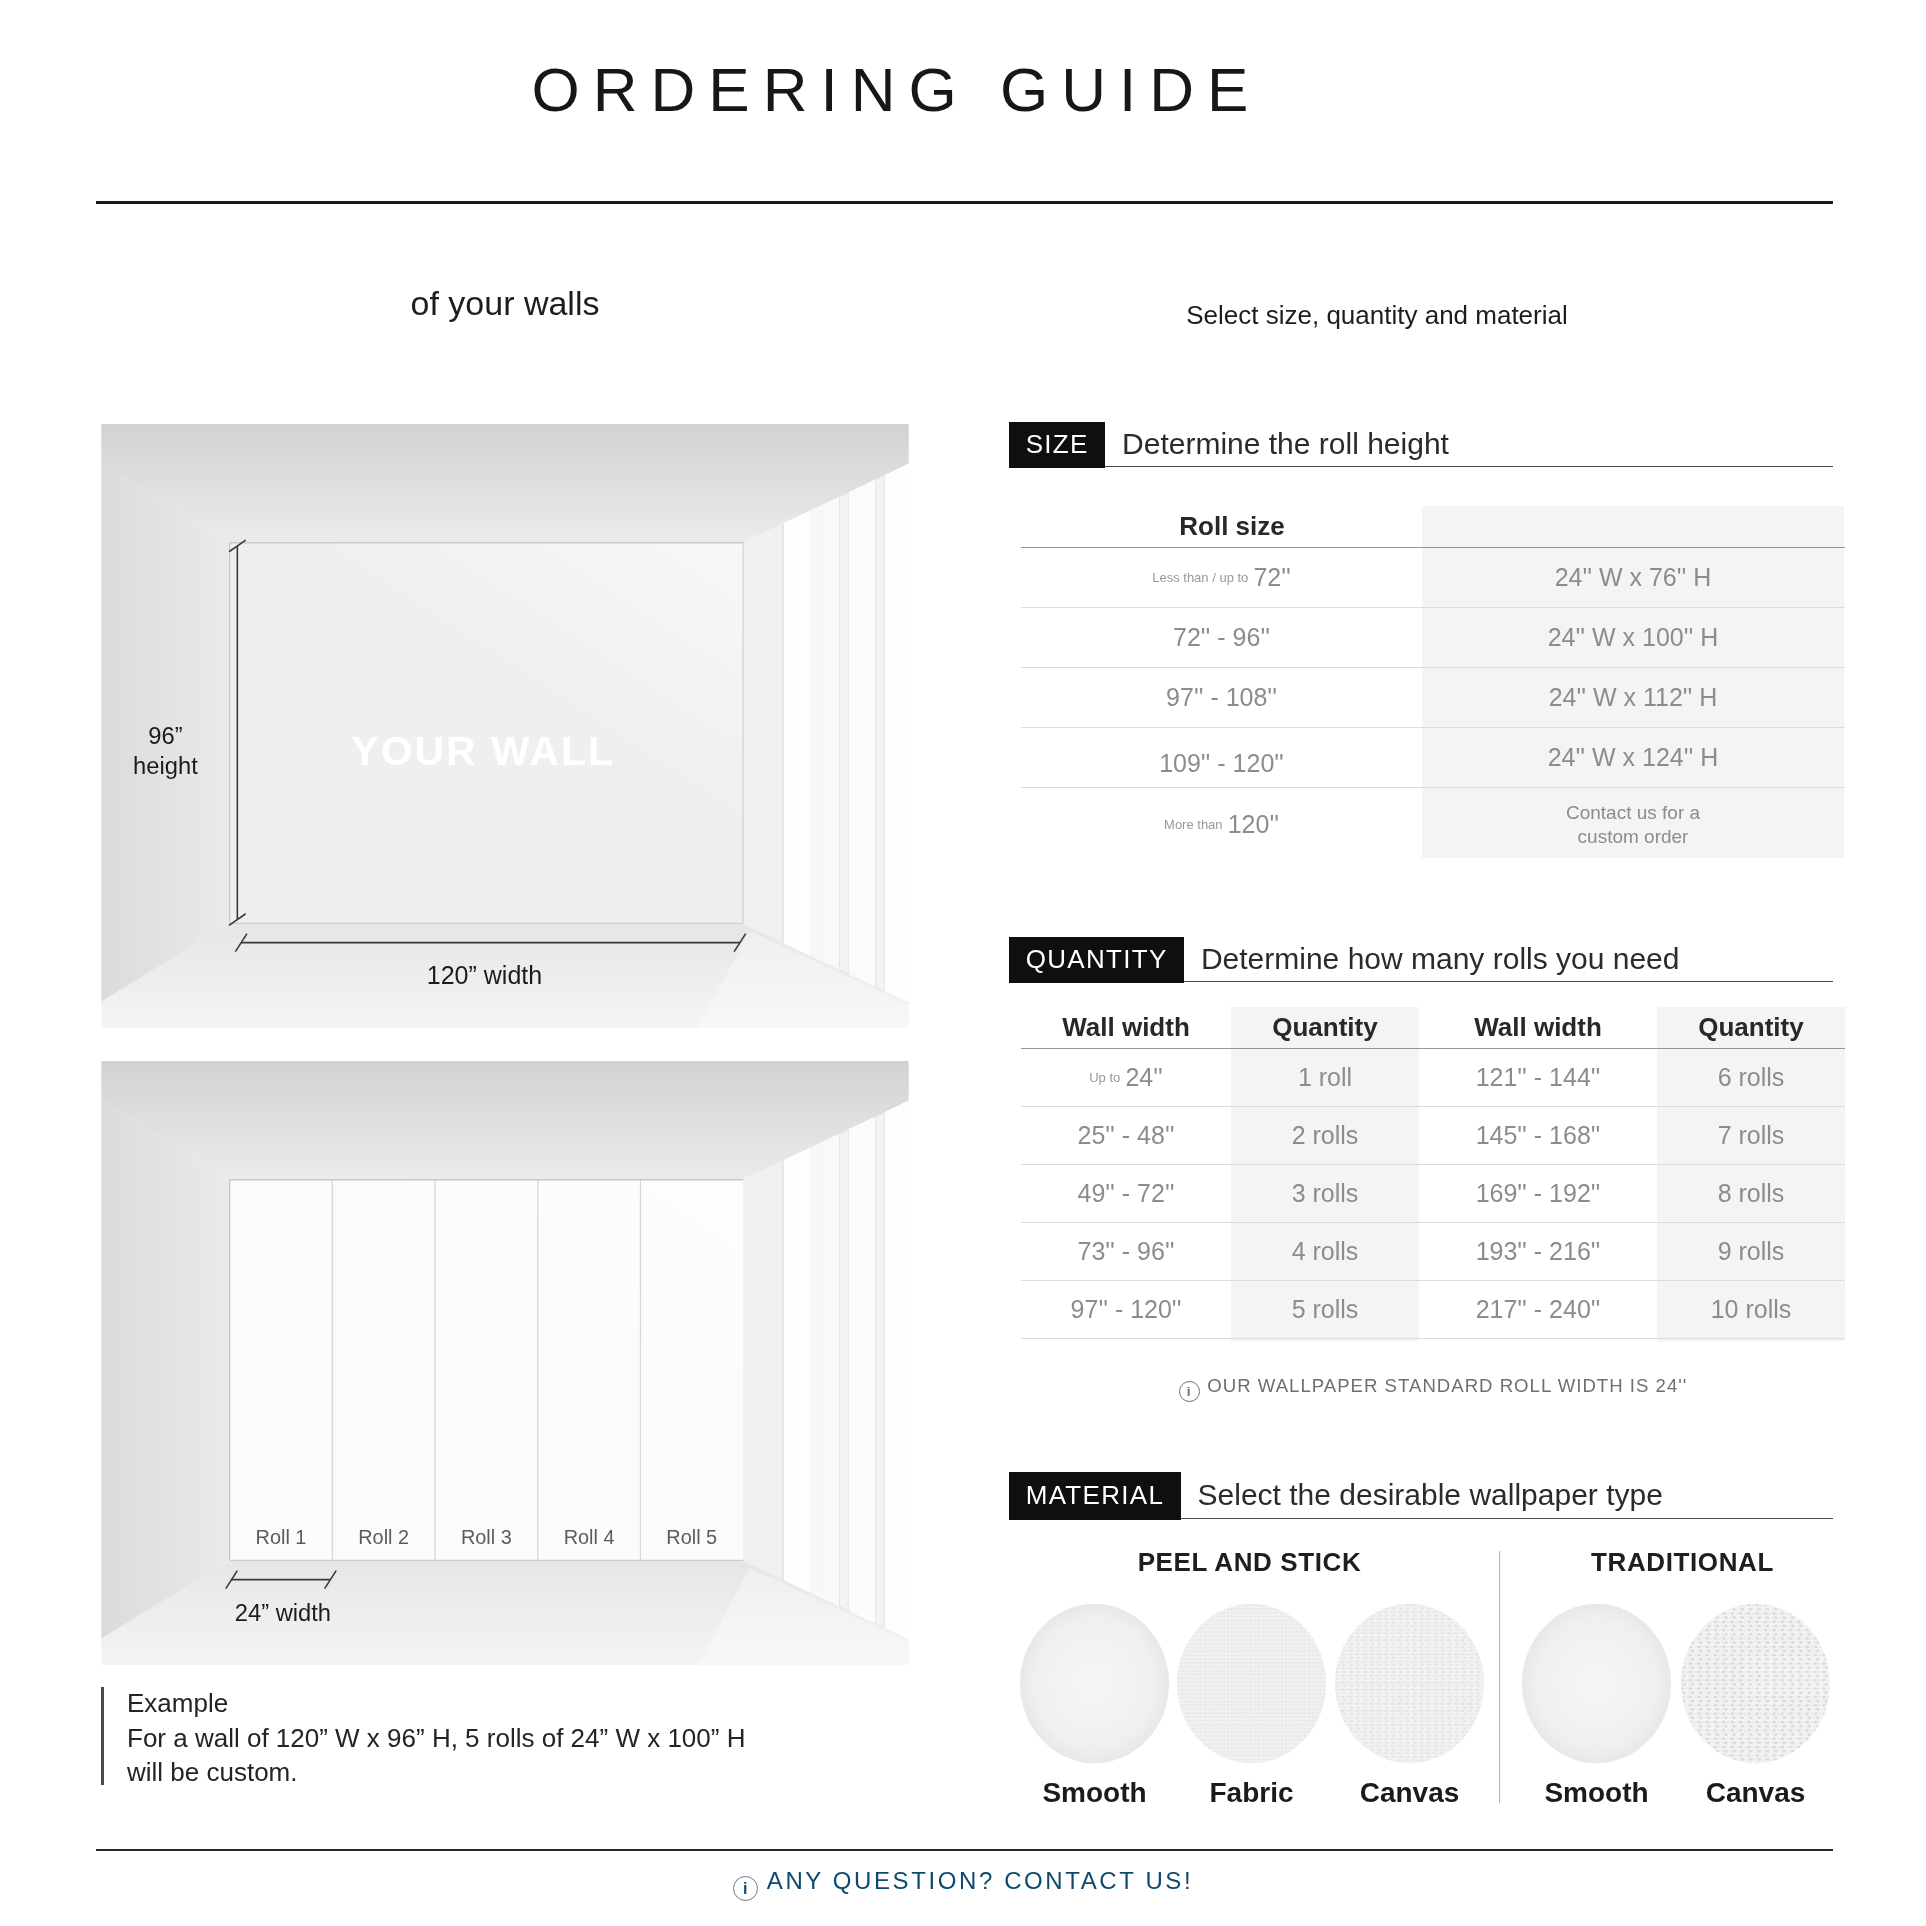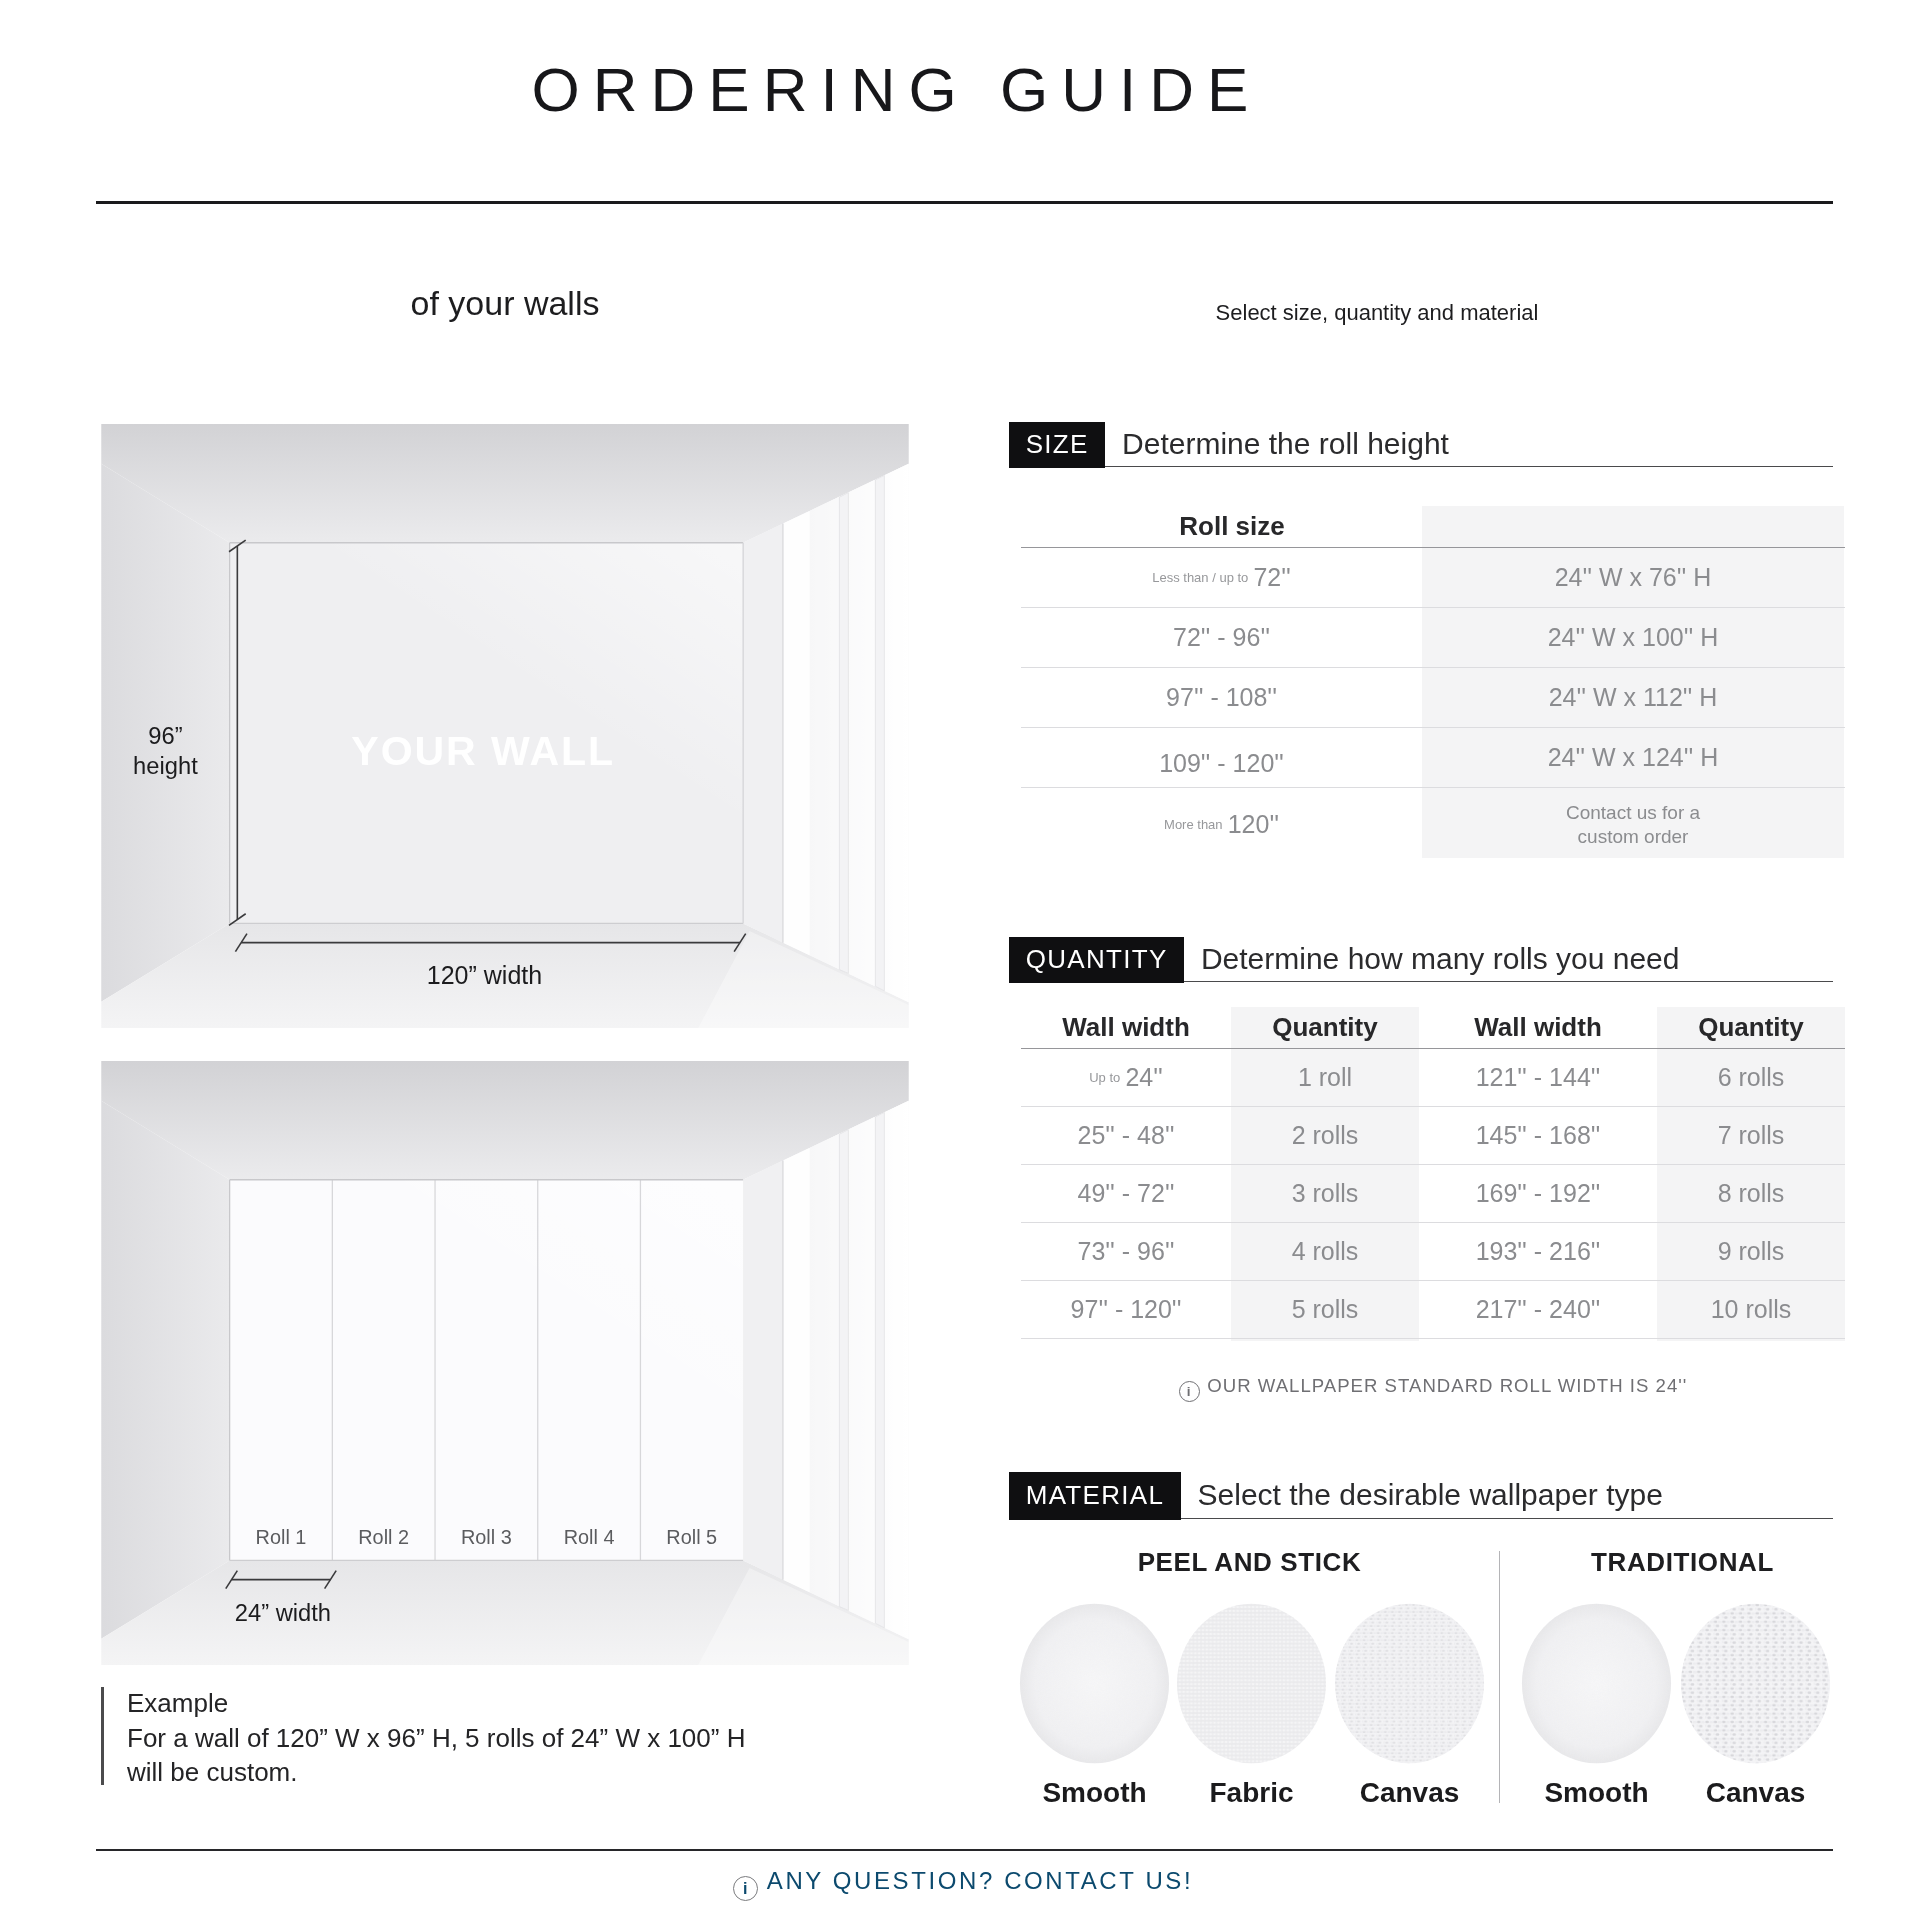--- a/index.html
+++ b/index.html
@@ -12,21 +12,21 @@
   .rule{background:#1a1a1c;height:2.6px;}
   
   .left-heading{left:101px;top:281px;width:808px;text-align:center;font-size:34px;
                 line-height:1.32;color:#1d1d1f;font-weight:400;}
   .room{left:101px;width:808px;height:604px;}
   svg text{font-family:"Liberation Sans",sans-serif;}
   
   .example-bar{left:101px;top:1687px;width:2.6px;height:98px;background:#4b4b4d;}
   .example-text{left:127px;top:1686px;width:770px;font-size:26px;line-height:1.33;color:#242426;}
   
-  .right-heading{left:963px;top:300px;width:828px;text-align:center;font-size:22px;color:#1d1d1f;}
+  .right-heading{left:963px;top:300px;width:828px;text-align:center;font-size:26px;color:#1d1d1f;}
   .sec-head{display:flex;align-items:stretch;height:44px;border-bottom:1.9px solid #4a4a4c;}
   .badge{background:#0f0f11;color:#ffffff;font-size:26px;font-weight:500;letter-spacing:1.3px;
          padding:0 16.7px;display:flex;align-items:center;margin-bottom:-1.9px;}
   .sec-sub{font-size:30px;color:#2b2b2d;margin-left:16.7px;align-self:center;white-space:nowrap;}
   
   .tbl{position:absolute;left:1021px;width:824px;}
   .colbg{position:absolute;top:0;background:#f4f4f5;}
   .thead{position:relative;display:flex;height:41px;border-bottom:1.9px solid #96969a;}
   .th{font-size:26px;font-weight:700;color:#28282a;display:flex;align-items:center;justify-content:center;}
   .trow{position:relative;display:flex;align-items:center;}

